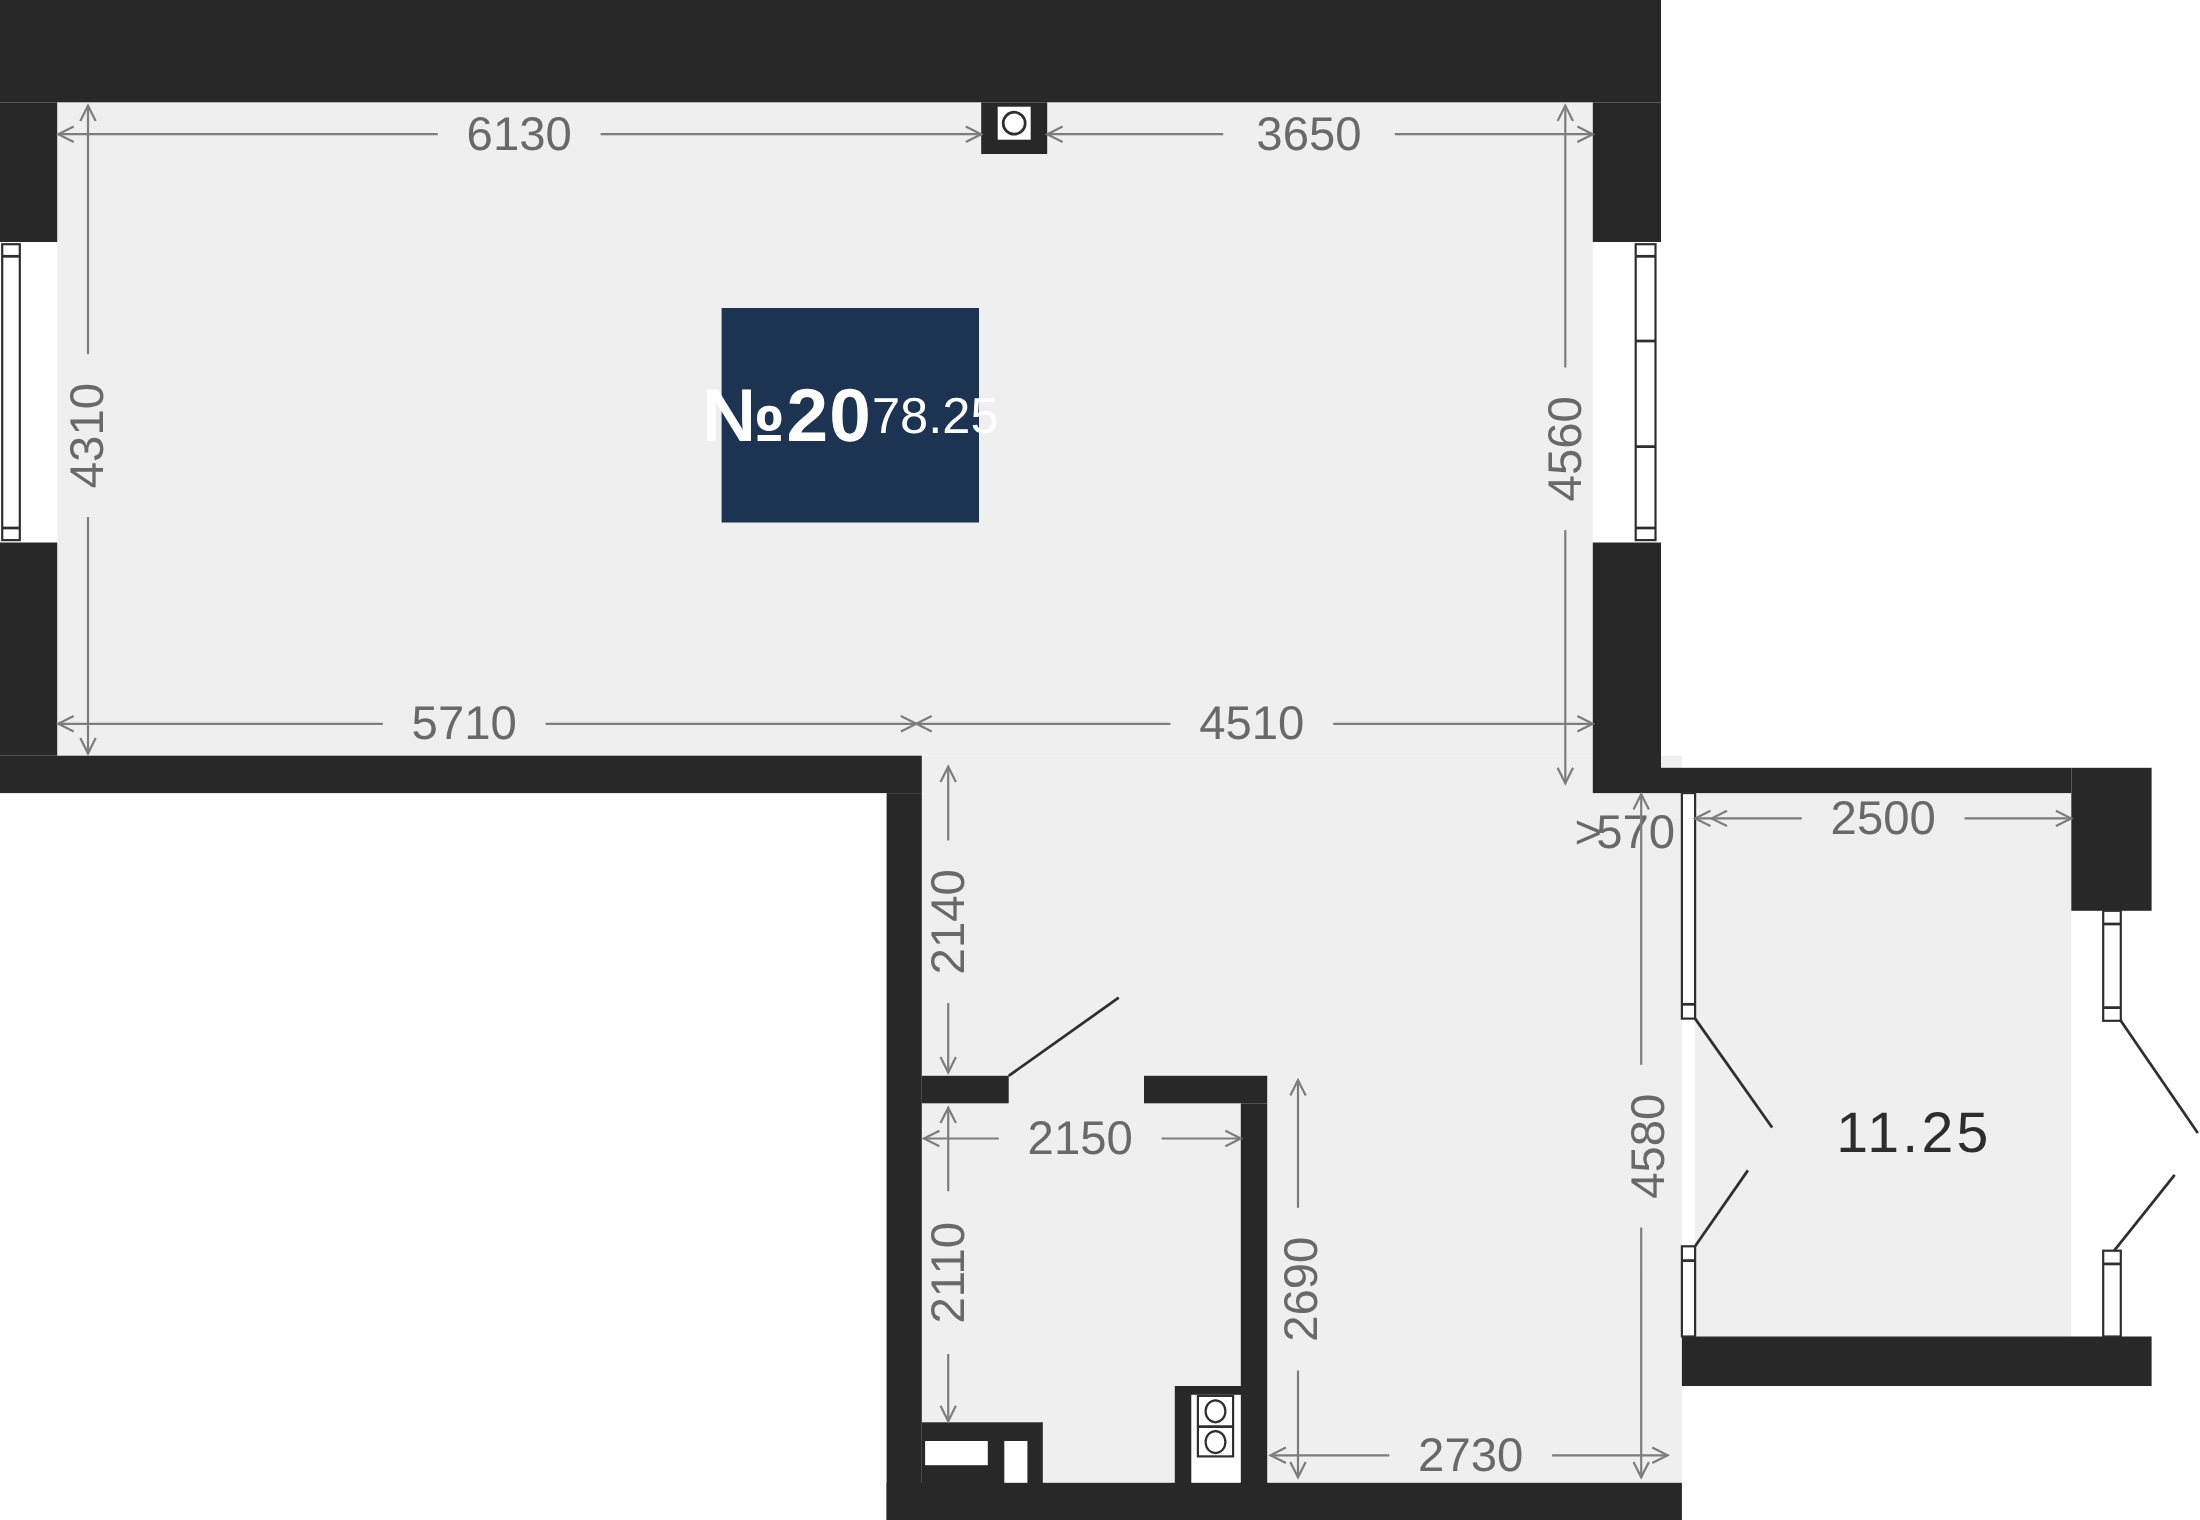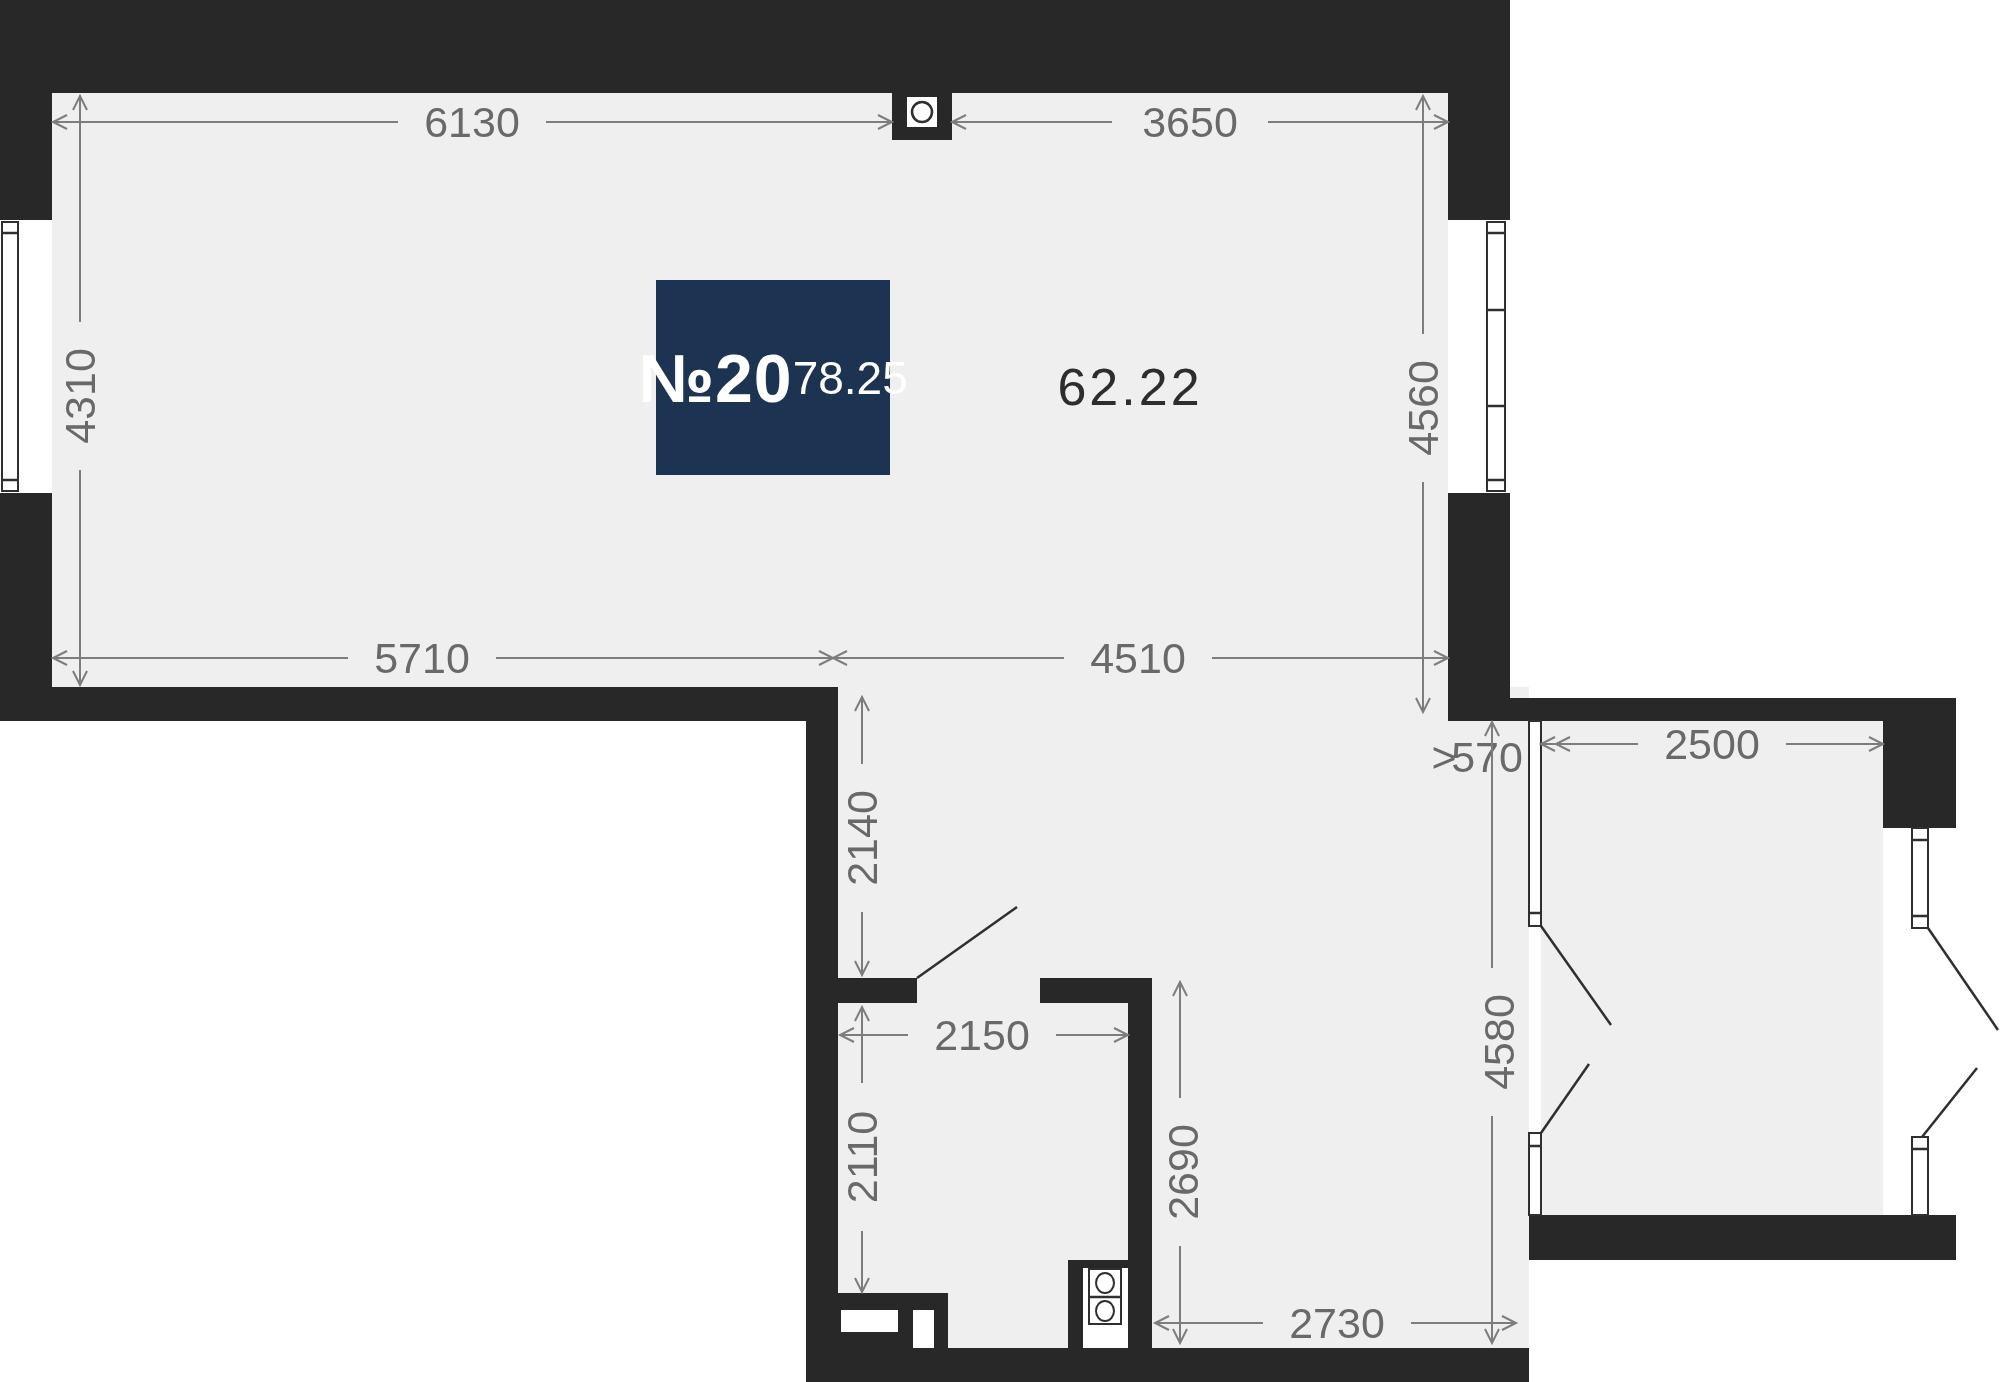--- a/index.html
+++ b/index.html
@@ -233,14 +233,14 @@
     </g>
   </g>
 </svg>
 
   <div class="badge">
     <div class="num">№20</div>
     <div class="line"></div>
     <div class="sq">78.25</div>
   </div>
 
-  <div class="area-label" id="area-living">62.22</div>
+  <div class="area-label" id="area-bedroom">11.25</div>
 </div>
 
 </body></html>

